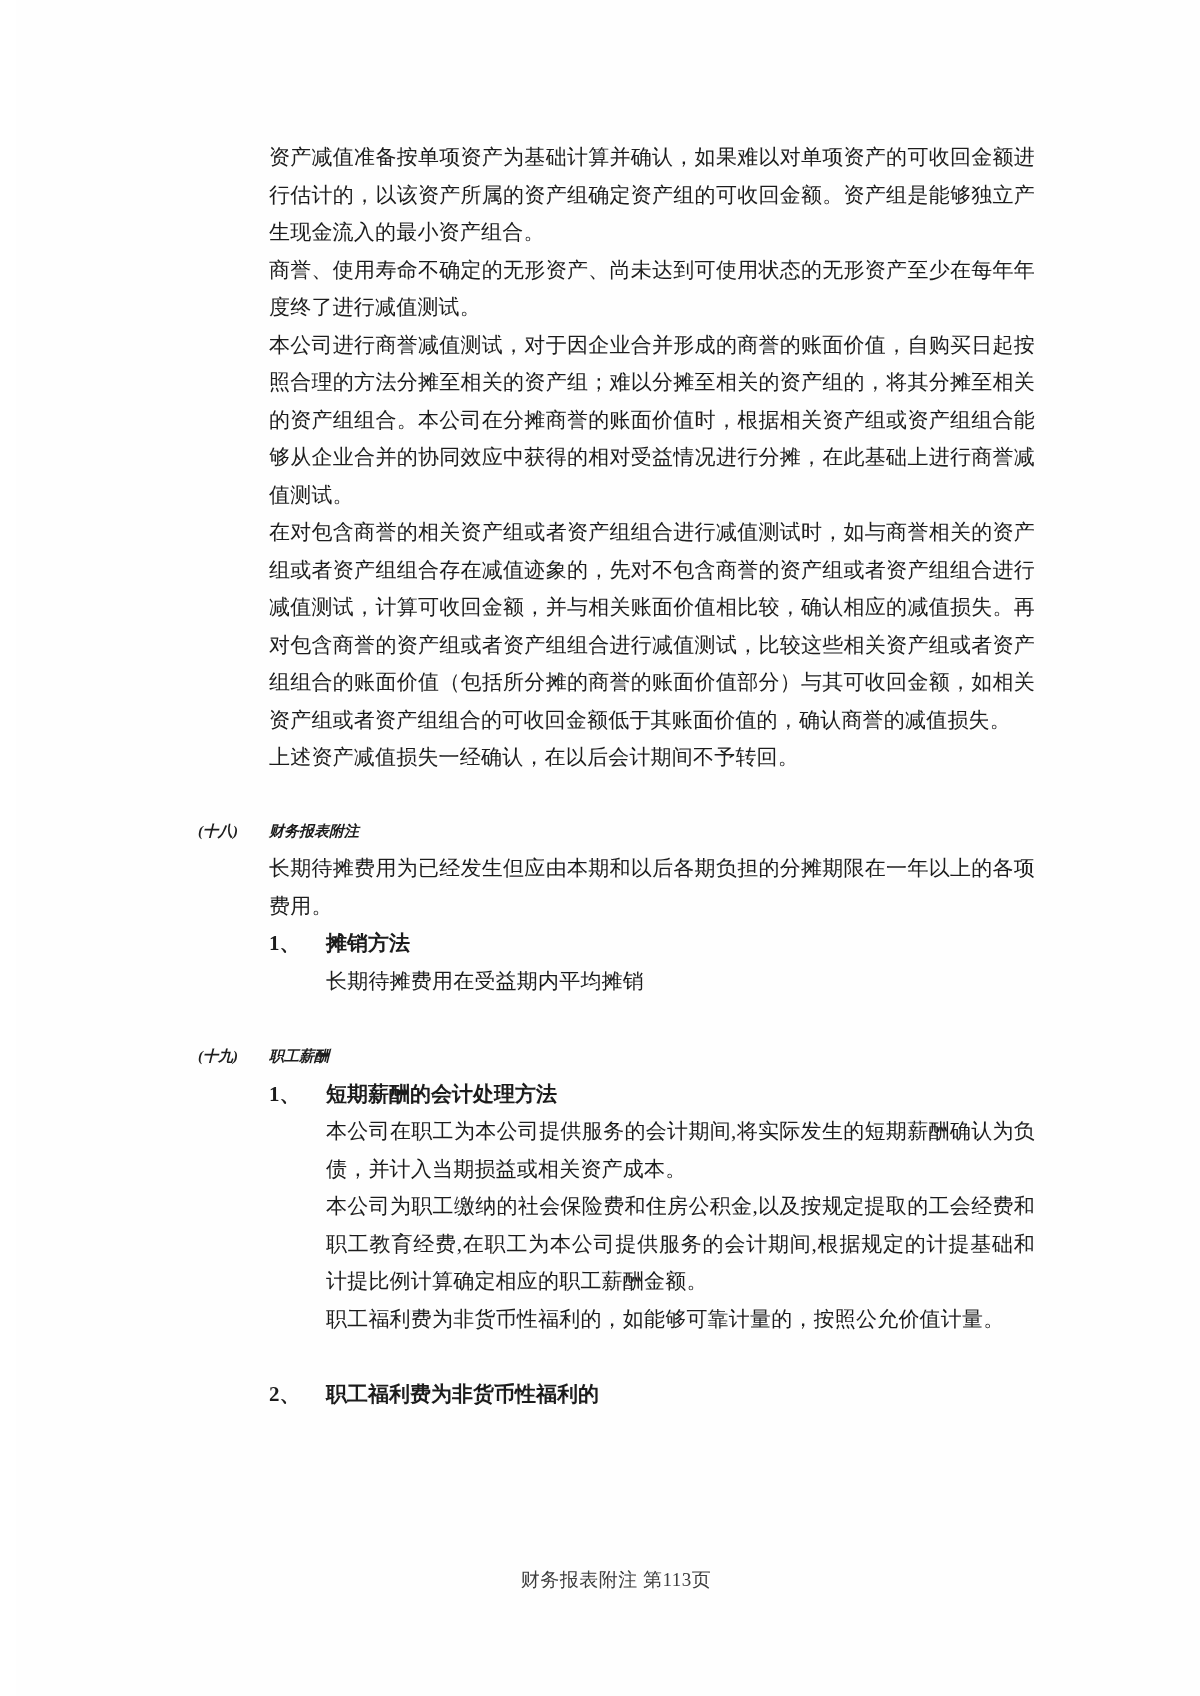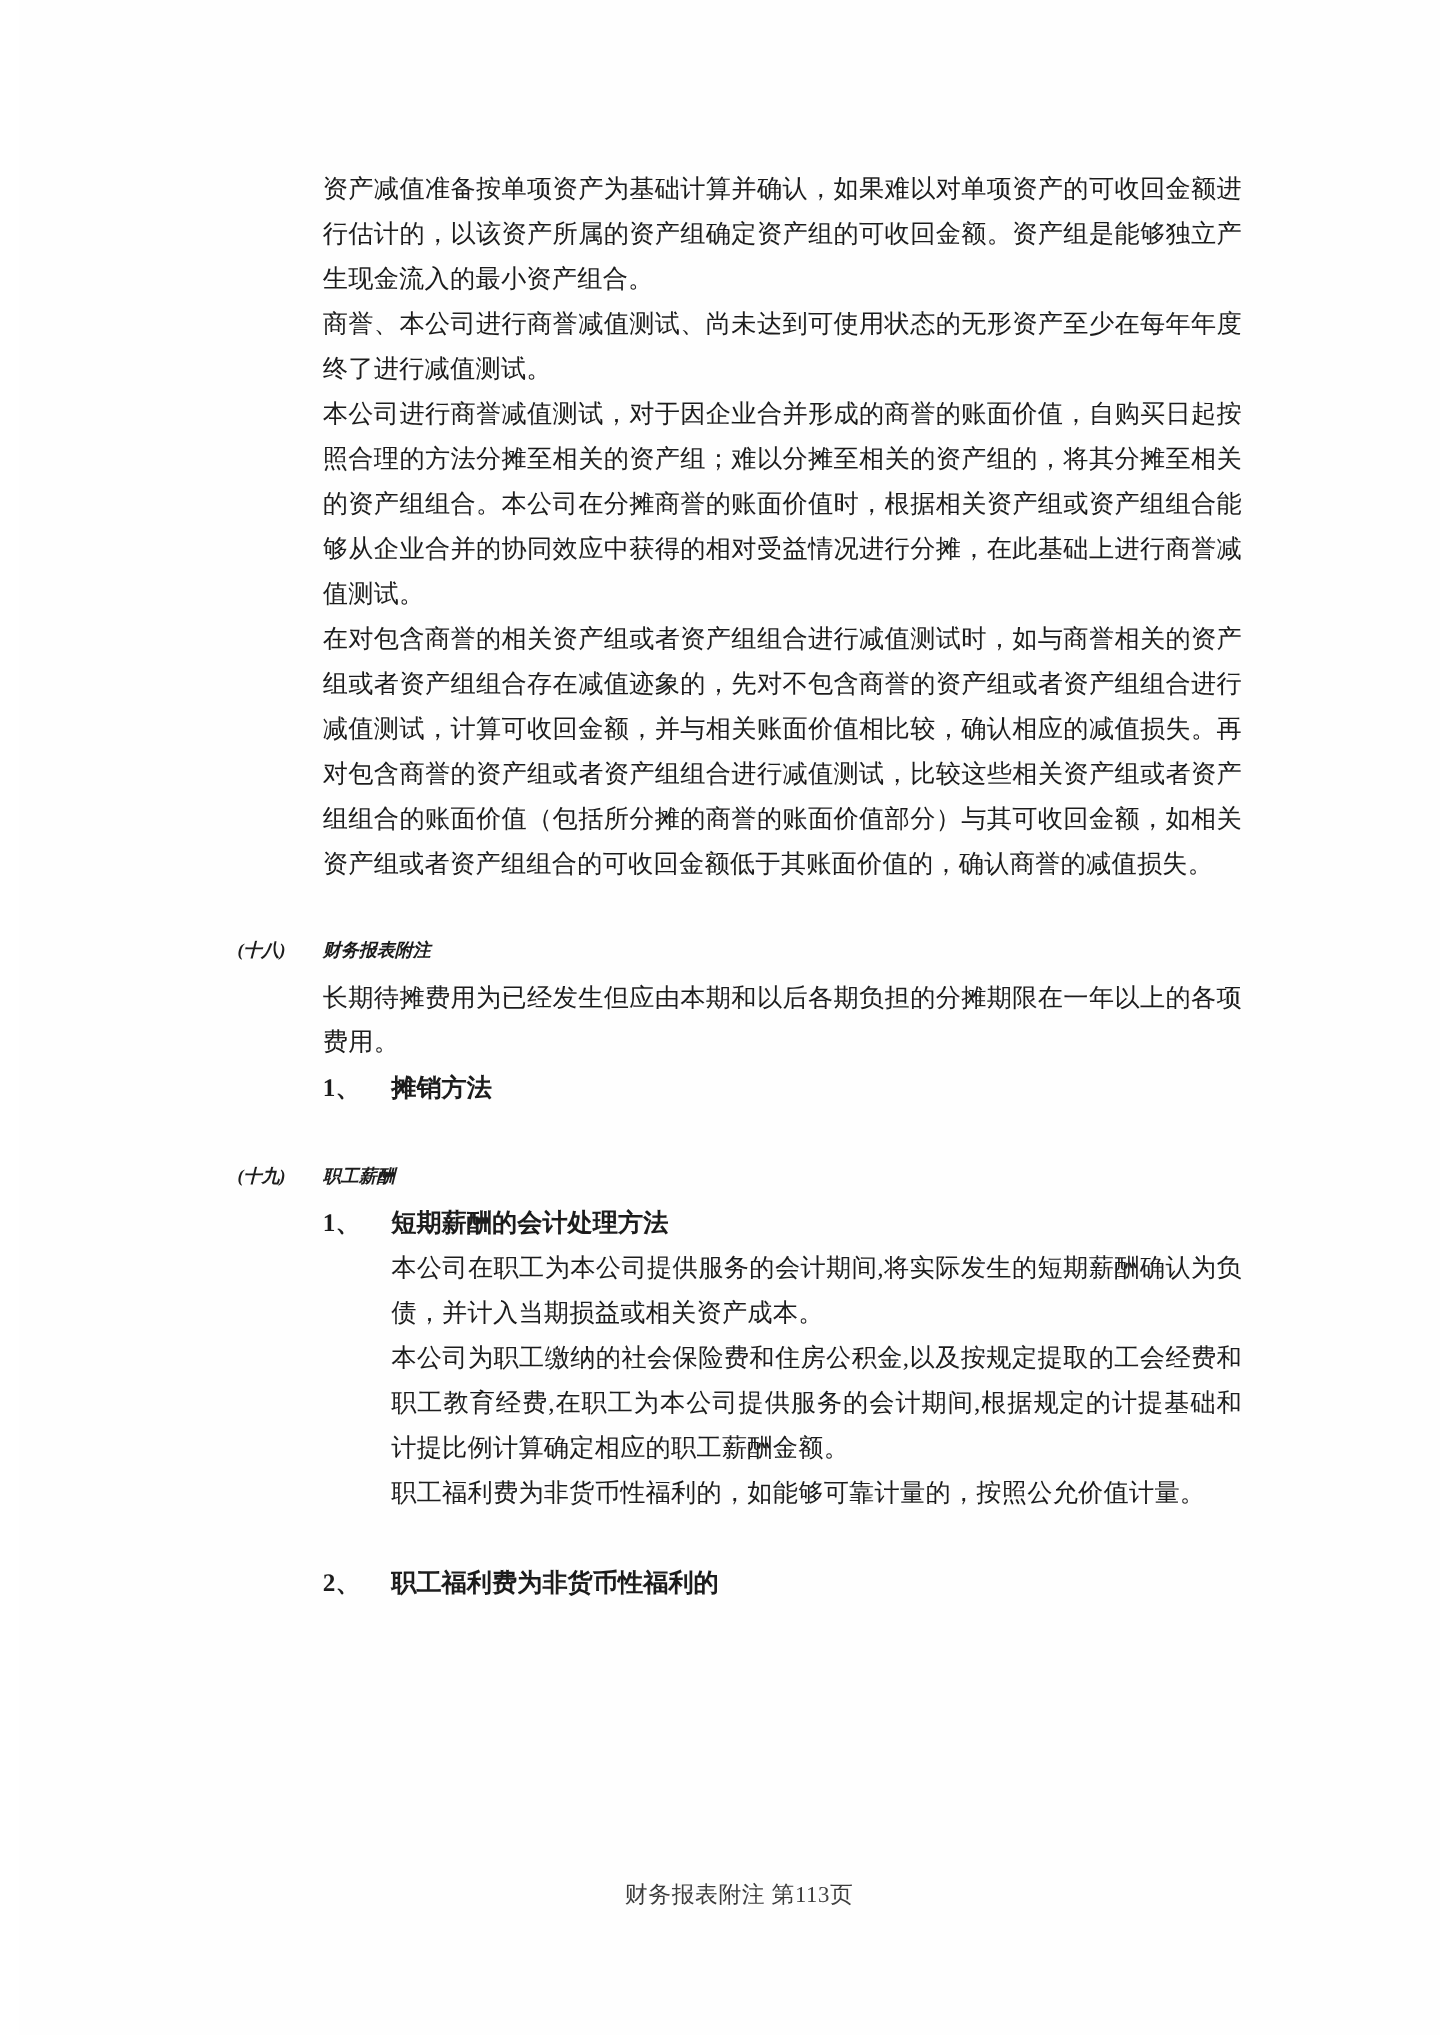--- a/index.html
+++ b/index.html
@@ -65,34 +65,36 @@
     letter-spacing: 0.5px;
   }
 </style>
 </head>
 <body>
 
 <div class="page">
   <div class="content">
 
     <p class="para">资产减值准备按单项资产为基础计算并确认，如果难以对单项资产的可收回金额进行估计的，以该资产所属的资产组确定资产组的可收回金额。资产组是能够独立产生现金流入的最小资产组合。</p>
-    <p class="para">商誉、本公司进行商誉减值测试、尚未达到可使用状态的无形资产至少在每年年度终了进行减值测试。</p>
+    <p class="para">商誉、使用寿命不确定的无形资产、尚未达到可使用状态的无形资产至少在每年年度终了进行减值测试。</p>
     <p class="para">本公司进行商誉减值测试，对于因企业合并形成的商誉的账面价值，自购买日起按照合理的方法分摊至相关的资产组；难以分摊至相关的资产组的，将其分摊至相关的资产组组合。本公司在分摊商誉的账面价值时，根据相关资产组或资产组组合能够从企业合并的协同效应中获得的相对受益情况进行分摊，在此基础上进行商誉减值测试。</p>
     <p class="para">在对包含商誉的相关资产组或者资产组组合进行减值测试时，如与商誉相关的资产组或者资产组组合存在减值迹象的，先对不包含商誉的资产组或者资产组组合进行减值测试，计算可收回金额，并与相关账面价值相比较，确认相应的减值损失。再对包含商誉的资产组或者资产组组合进行减值测试，比较这些相关资产组或者资产组组合的账面价值（包括所分摊的商誉的账面价值部分）与其可收回金额，如相关资产组或者资产组组合的可收回金额低于其账面价值的，确认商誉的减值损失。</p>
+    <p class="para">上述资产减值损失一经确认，在以后会计期间不予转回。</p>
 
     <div>
       <div class="sec-head mt-blank">
         <span class="sec-num">(十八)</span>
         <span>财务报表附注</span>
       </div>
       <p class="para">长期待摊费用为已经发生但应由本期和以后各期负担的分摊期限在一年以上的各项费用。</p>
       <div class="item-head">
         <span class="item-num">1、</span>
         <span>摊销方法</span>
       </div>
+      <p class="para sub">长期待摊费用在受益期内平均摊销</p>
     </div>
 
     <div>
       <div class="sec-head mt-blank2">
         <span class="sec-num">(十九)</span>
         <span>职工薪酬</span>
       </div>
       <div class="item-head">
         <span class="item-num">1、</span>
         <span>短期薪酬的会计处理方法</span>

